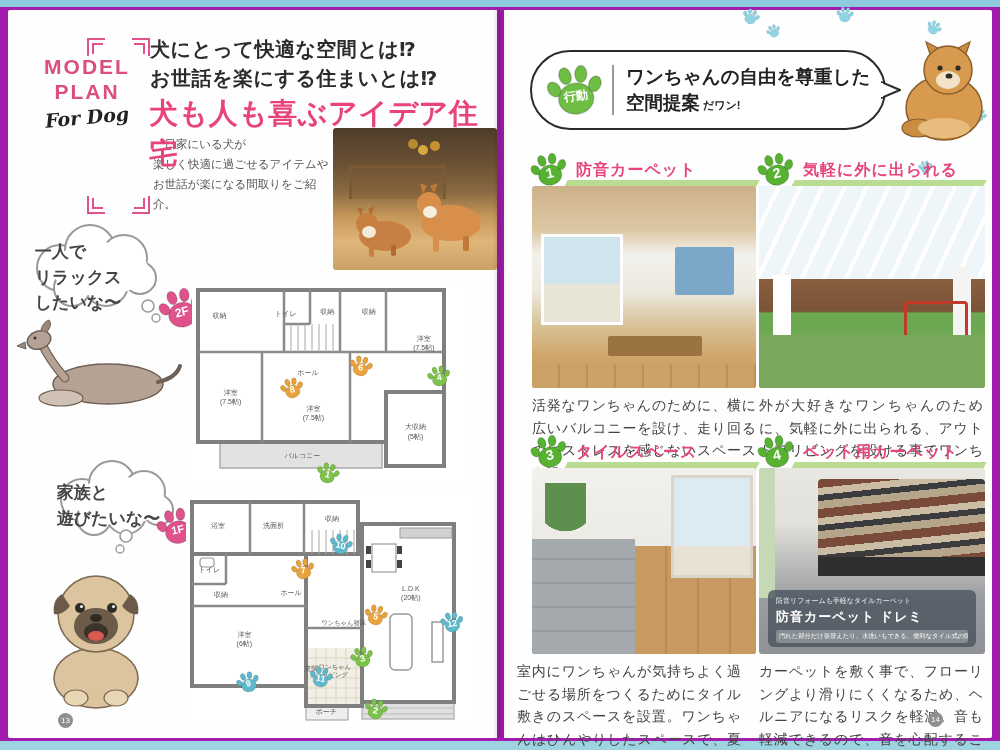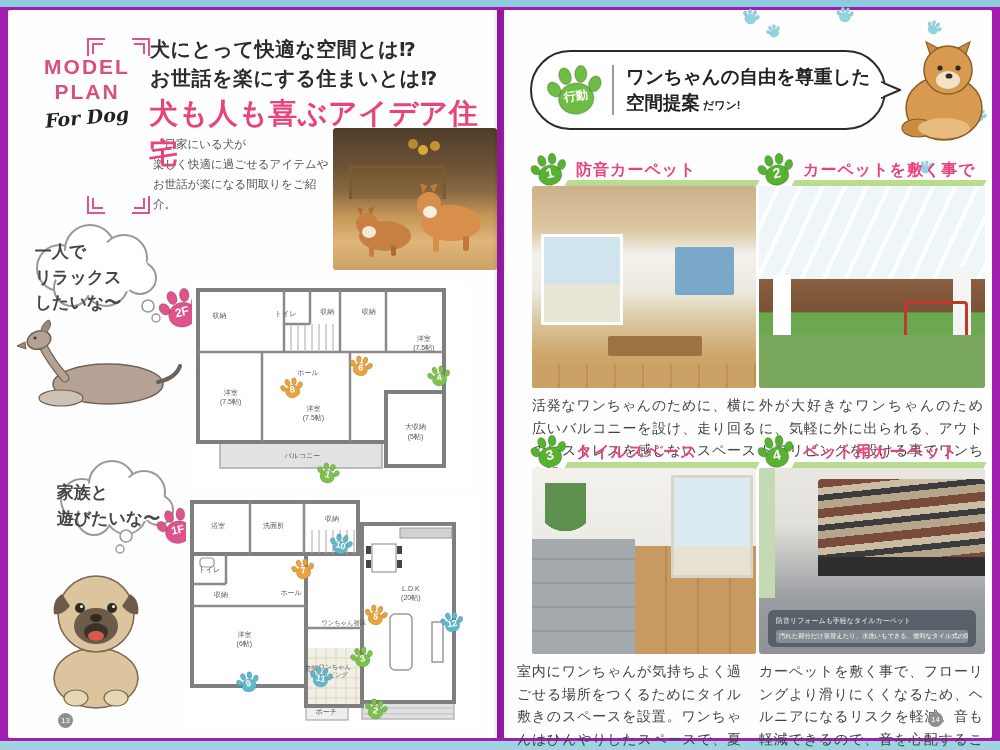--- a/index.html
+++ b/index.html
@@ -473,21 +473,21 @@
     <div class="sec-desc" style="left:28px;top:384px;">活発なワンちゃんのために、横に広いバルコニーを設け、走り回るのにストレスを感じないスペースを設けました。</div>
 
     <div class="sec-title" style="left:255px;top:146px;">
       <span class="bar"></span>
       <div class="paw" style="left:-2px;top:-4px;width:38px;height:35px;color:#56b230;transform:rotate(-12deg);">
         <svg>
             <use href="#pawshape"></use>
           </svg>
           <span class="pnum" style="font-size:14px;">2</span>
       </div>
-      <span class="t">カーペットを敷く事で</span>
+      <span class="t">気軽に外に出られる</span>
     </div>
     <div class="photo" style="left:255px;top:176px;width:226px;height:202px;background:linear-gradient(180deg,#e8f2f7 0%,#eef3f2 45%,#8a5f40 46%,#7a5236 62%,#6aa84f 63%,#79a85c 100%);">
       <div class="glassroof"></div>
       <div class="abs" style="left:6%;top:44%;width:8%;height:40%;background:#fff;"></div>
       <div class="abs" style="left:86%;top:40%;width:8%;height:44%;background:#f4f4f2;"></div>
       <div class="abs" style="left:64%;bottom:18%;width:26%;height:22%;border:3px solid #c0392b;border-radius:4px;background:transparent;"></div>
       <div class="grass"></div>
     </div>
     <div class="sec-desc" style="left:255px;top:384px;">外が大好きなワンちゃんのために、気軽に外に出られる、アウトドアリビングを設ける事でワンちゃんも大喜び。</div>
 
@@ -518,20 +518,21 @@
           <span class="pnum" style="font-size:14px;">4</span>
       </div>
       <span class="t">ペット用カーペット</span>
     </div>
     <div class="photo" style="left:255px;top:458px;width:226px;height:186px;background:linear-gradient(180deg,#e9e7e2 0%,#e2e0da 30%,#9a9da1 70%,#8e9296 100%);">
       <div class="abs" style="left:0;top:0;width:7%;height:70%;background:#c5d9b5;"></div>
       <div class="abs" style="left:26%;top:6%;width:74%;height:44%;background:repeating-linear-gradient(174deg,#7a4a3a 0 9px,#cbbda4 9px 16px,#3c3c3e 16px 22px,#b5a58a 22px 30px);border-radius:4px 4px 0 0;"></div>
       <div class="abs" style="left:26%;top:48%;width:74%;height:10%;background:#2e2e30;"></div>
       <div class="overlay-panel">
         <div class="ov-small">防音リフォームも手軽なタイルカーペット</div>
+        <div class="ov-product">防音カーペット ドレミ</div>
         <div class="ov-caption">汚れた部分だけ張替えたり、水洗いもできる、便利なタイル式の防音カーペット。</div>
       </div>
     </div>
     <div class="sec-desc" style="left:255px;top:650px;">カーペットを敷く事で、フローリングより滑りにくくなるため、ヘルニアになるリスクを軽減。音も軽減できるので、音を心配することもなく、思いっきり走り回れる空間に。</div>
 
     <div class="pagenum" style="left:424px;top:702px;">14</div>
   </div>
 
   <div class="gutter"></div>
 </div>

